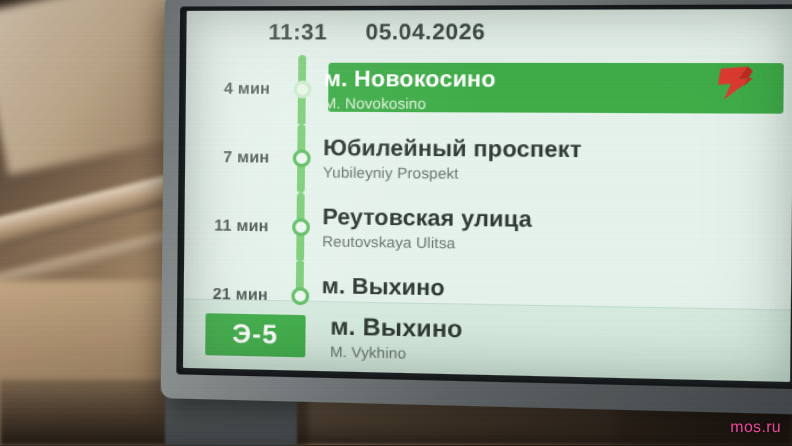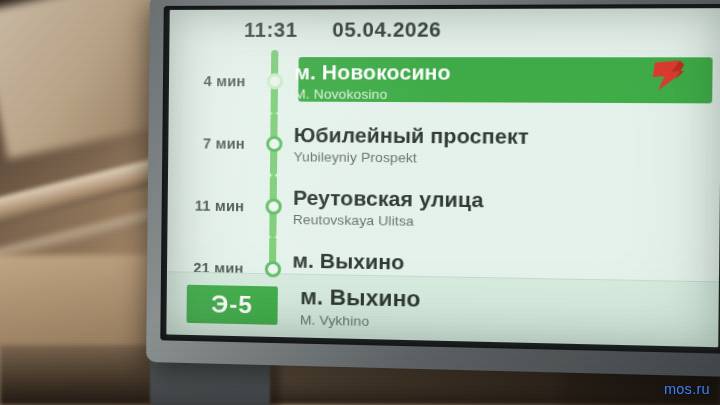--- a/index.html
+++ b/index.html
@@ -275,21 +275,21 @@
     line-height: 1.05;
   }
   .footer-names .name-ru { font-size: 22px; }
   .footer-names .name-en { font-size: 13.5px; }
 
   
   .watermark {
     position: absolute;
     right: 10px;
     bottom: 8px;
-    color: #3b82f6;
+    color: #ec4899;
     font-size: 14.5px;
     letter-spacing: .3px;
     text-shadow: 0 1px 3px rgba(0,0,0,.6);
     z-index: 60;
   }
 
   
   .mount {
     position: absolute;
     left: 150px;

